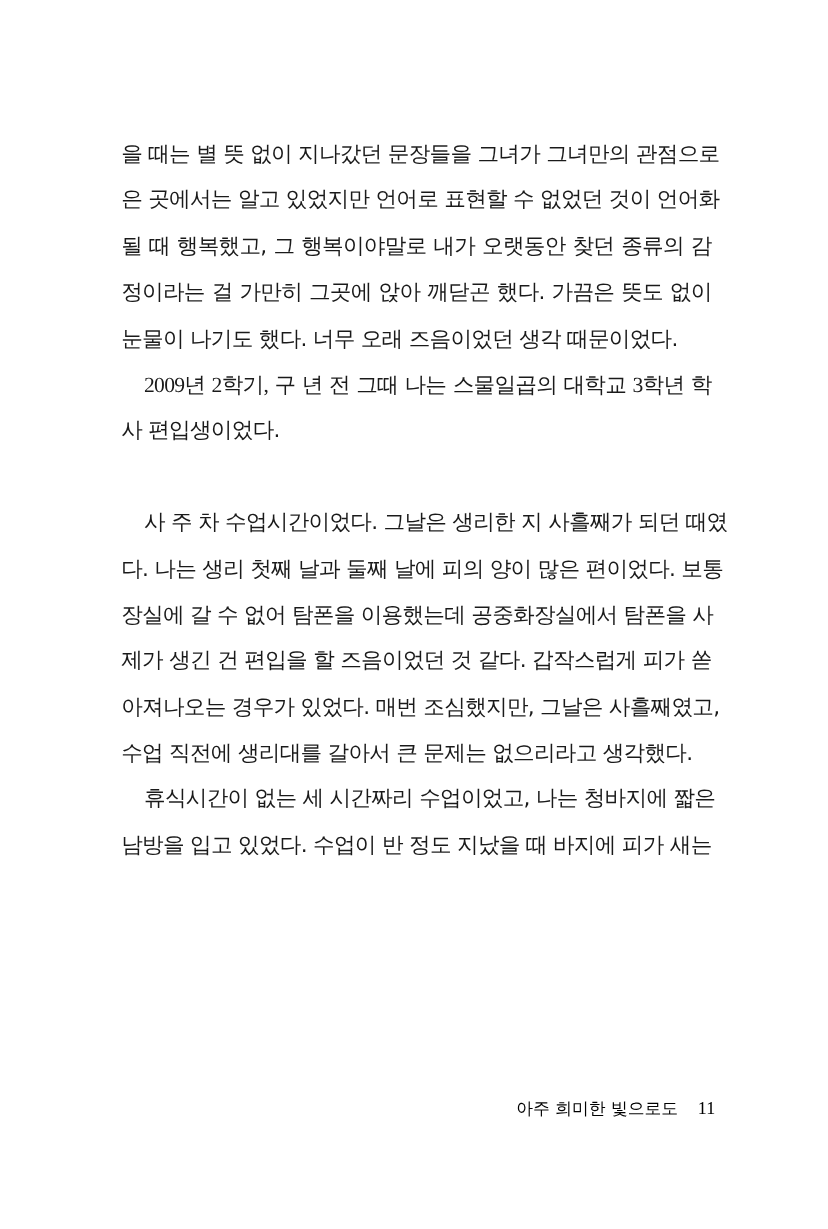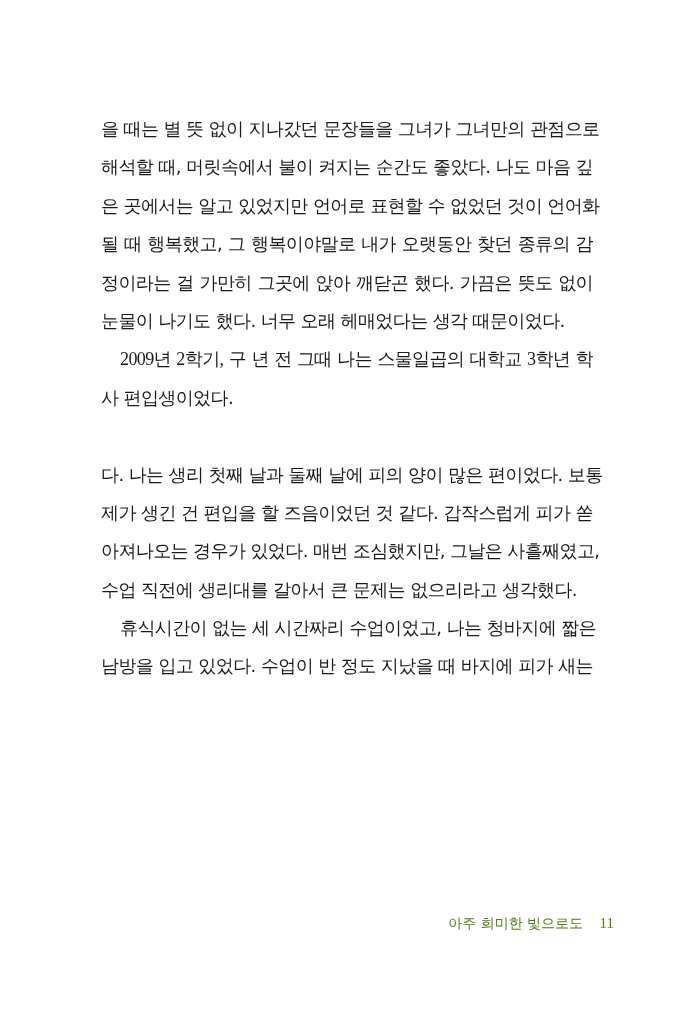--- a/index.html
+++ b/index.html
@@ -38,45 +38,46 @@
     }
     .line.gap {
       height: 38.4px;
     }
     .line.mixed {
       font-family: Liberation Serif, serif;
     }
     .footer {
       position: absolute;
       top: 915px;
-      right: 76px;
+      right: 94px;
       font-size: 14px;
-      color: #4d7c0f;
+      color: #000000;
       white-space: nowrap;
     }
     .footer .page-number {
       font-family: "Liberation Serif", serif;
       font-size: 15px;
       margin-left: 12px;
     }
   </style>
 </head>
 <body>
 
 <div class="page-body">
   <div class="line">을 때는 별 뜻 없이 지나갔던 문장들을 그녀가 그녀만의 관점으로</div>
-  <div class="line">해석할 때, 머릿속에서 불이 켜지는 순간도 좋았다. 나도 마음 깊</div>
   <div class="line">은 곳에서는 알고 있었지만 언어로 표현할 수 없었던 것이 언어화</div>
   <div class="line">될 때 행복했고, 그 행복이야말로 내가 오랫동안 찾던 종류의 감</div>
   <div class="line">정이라는 걸 가만히 그곳에 앉아 깨닫곤 했다. 가끔은 뜻도 없이</div>
-  <div class="line last">눈물이 나기도 했다. 너무 오래 헤매었다는 생각 때문이었다.</div>
+  <div class="line last">눈물이 나기도 했다. 너무 오래 즈음이었던 생각 때문이었다.</div>
   <div class="line indent mixed">2009년 2학기, 구 년 전 그때 나는 스물일곱의 대학교 3학년 학</div>
   <div class="line last">사 편입생이었다.</div>
   <div class="line gap"></div>
+  <div class="line indent">사 주 차 수업시간이었다. 그날은 생리한 지 사흘째가 되던 때였</div>
   <div class="line">다. 나는 생리 첫째 날과 둘째 날에 피의 양이 많은 편이었다. 보통</div>
+  <div class="line">장실에 갈 수 없어 탐폰을 이용했는데 공중화장실에서 탐폰을 사</div>
   <div class="line">제가 생긴 건 편입을 할 즈음이었던 것 같다. 갑작스럽게 피가 쏟</div>
   <div class="line">아져나오는 경우가 있었다. 매번 조심했지만, 그날은 사흘째였고,</div>
   <div class="line last">수업 직전에 생리대를 갈아서 큰 문제는 없으리라고 생각했다.</div>
   <div class="line indent">휴식시간이 없는 세 시간짜리 수업이었고, 나는 청바지에 짧은</div>
   <div class="line">남방을 입고 있었다. 수업이 반 정도 지났을 때 바지에 피가 새는</div>
 </div>
 
 <div class="footer">
   <span>아주 희미한 빛으로도</span>
   <span class="page-number">11</span>

